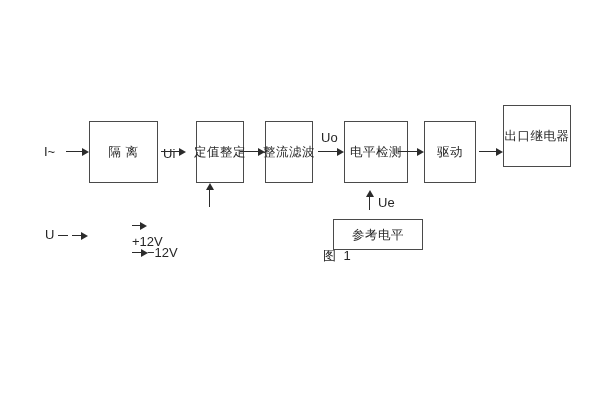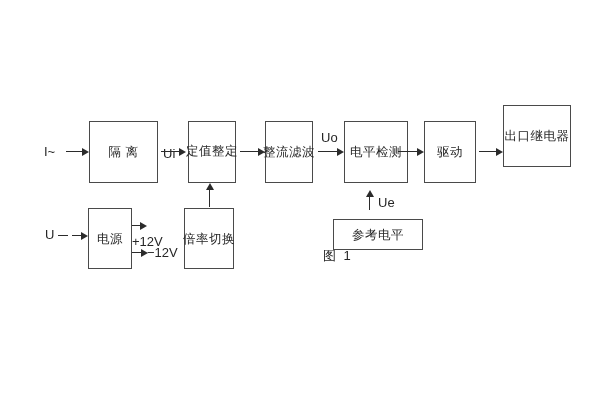--- a/index.html
+++ b/index.html
@@ -76,21 +76,21 @@
 </style>
 </head>
 <body>
 
 <div class="canvas" style="--bg: #ffffff; --border: #4a4a4a; --text: #262626; --line: #2b2b2b;">
 
   <div class="box" style="left:89px; top:121px; width:69px; height:62px;">
     <span>隔 离</span>
   </div>
 
-  <div class="box" style="left:188px; top:121px; width:48px; height:62px;font-family:Liberation Mono, monospace;">
+  <div class="box" style="left:196px; top:121px; width:48px; height:62px;">
     <span>定值</span>
     <span>整定</span>
   </div>
 
   <div class="box" style="left:265px; top:121px; width:48px; height:62px;">
     <span>整流</span>
     <span>滤波</span>
   </div>
 
   <div class="box" style="left:344px; top:121px; width:64px; height:62px;">
@@ -100,28 +100,21 @@
 
   <div class="box" style="left:424px; top:121px; width:52px; height:62px;">
     <span>驱动</span>
   </div>
 
   <div class="box" style="left:503px; top:105px; width:68px; height:62px;">
     <span>出口</span>
     <span>继电器</span>
   </div>
 
-  <div class="box" style="left:88px; top:208px; width:44px; height:61px;">
-    <span>电源</span>
-  </div>
 
-  <div class="box" style="left:184px; top:208px; width:50px; height:61px;">
-    <span>倍率</span>
-    <span>切换</span>
-  </div>
 
   <div class="box" style="left:333px; top:219px; width:90px; height:31px;">
     <span>参考电平</span>
   </div>
 
   <span class="lbl" style="left:44px; top:144px;">I~</span>
   <span class="lbl" style="left:45px; top:227px;">U</span>
   <span class="lbl" style="left:163px; top:130px;margin-top:16px;">Ui</span>
   <span class="lbl" style="left:321px; top:130px;">Uo</span>
   <span class="lbl" style="left:378px; top:195px;">Ue</span>

